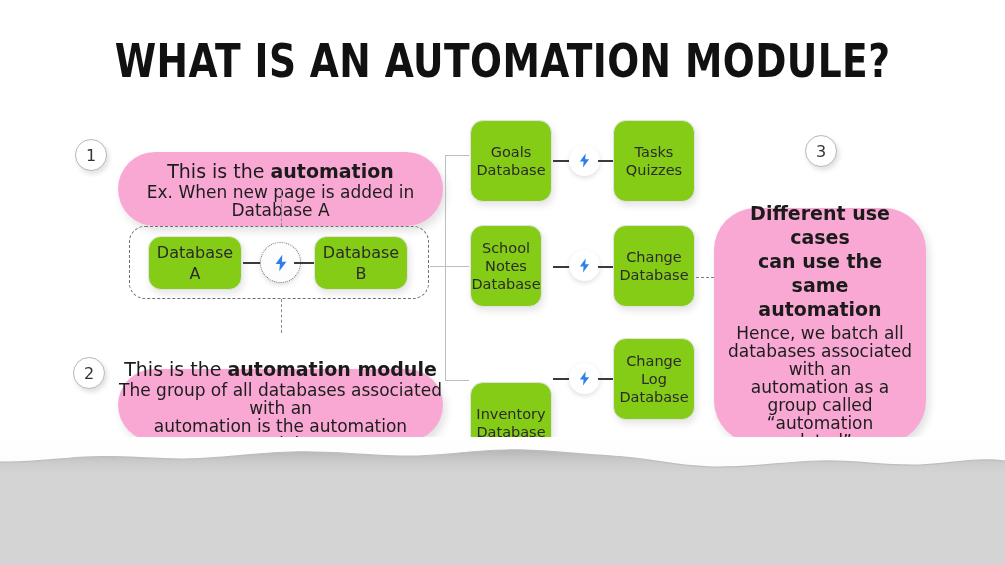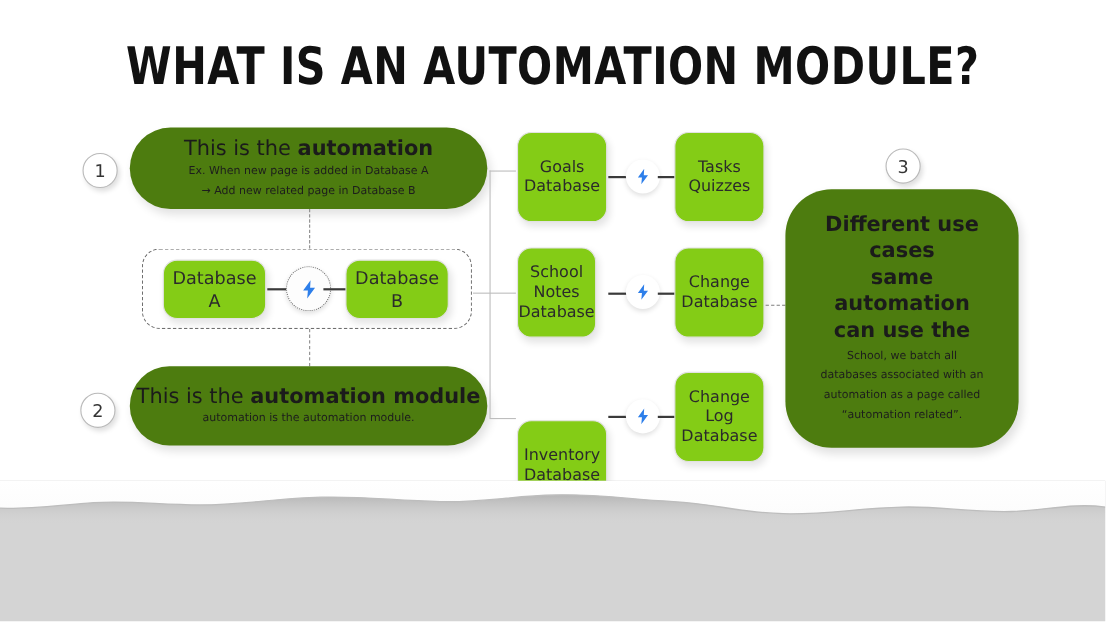--- a/index.html
+++ b/index.html
@@ -29,28 +29,28 @@
   .numbadge{
     position:absolute;width:30px;height:30px;border-radius:50%;
     border:1.3px solid #b9b9b9;background:#ffffff;
     box-shadow:2px 3px 5px rgba(0,0,0,0.13);
     display:flex;align-items:center;justify-content:center;
     font-size:16px;color:#333;font-family:"DejaVu Sans", sans-serif;
   }
 
   
   .callout{
-    position:absolute;background:#4d7c0f;
+    position:absolute;background:#f9a8d4;
     box-shadow:3px 5px 9px rgba(0,0,0,0.12);
     display:flex;flex-direction:column;align-items:center;justify-content:center;
-    text-align:center;color:#1b1b1b;box-sizing:border-box;
+    text-align:center;color:#1b1b1b;box-sizing:border-box;margin-top:36px;
   }
   .callout .hl{font-size:19px;line-height:24px;font-weight:400;}
   .callout .hl b{font-weight:700;}
-  .callout .sub{font-size:10px;line-height:18px;font-weight:400;color:#1d1d1d;}
+  .callout .sub{font-size:17px;line-height:18px;font-weight:400;color:#1d1d1d;}
 
   
   .dashgroup{
     position:absolute;
     border:1.4px dashed #6f6f6f;
     border-radius:16px;
     box-sizing:border-box;
   }
 
   
@@ -96,21 +96,20 @@
 
   <div class="numbadge" style="left:75px;top:139px;">
     <span>1</span>
   </div>
 
   <div class="callout" style="left:118px;top:116px;width:325px;height:74px;border-radius:37px;">
     <div class="hl">
       <span>This is the </span><b>automation</b>
     </div>
     <div class="sub">Ex. When new page is added in Database A</div>
-    <div class="sub">→ Add new related page in Database B</div>
   </div>
 
   <div class="dashvert" style="left:281px;top:190px;height:36px;"></div>
 
   <div class="dashgroup" style="left:129px;top:226px;width:300px;height:73px;"></div>
 
   <div class="dbcard big" style="left:148px;top:236px;width:94px;height:54px;white-space:pre-line;">Database
 A</div>
 
   <div class="hline" style="left:243px;top:262px;width:23px;"></div>
@@ -129,20 +128,21 @@
   <div class="dashvert" style="left:281px;top:299px;height:34px;"></div>
 
   <div class="numbadge" style="left:73px;top:357px;">
     <span>2</span>
   </div>
 
   <div class="callout" style="left:118px;top:333px;width:325px;height:72px;border-radius:36px;justify-content:center;">
     <div class="hl">
       <span>This is the </span><b>automation module</b>
     </div>
+    <div class="sub">The group of all databases associated with an</div>
     <div class="sub">automation is the automation module.</div>
   </div>
 
   <div class="vline" style="left:445px;top:155px;height:225px;"></div>
   <div class="hline soft" style="left:445px;top:155px;width:24px;"></div>
   <div class="hline soft" style="left:430px;top:266px;width:39px;"></div>
   <div class="hline soft" style="left:445px;top:380px;width:24px;"></div>
 
   <div class="dbcard" style="left:470px;top:120px;width:82px;height:82px;white-space:pre-line;">Goals
 Database</div>
@@ -183,25 +183,25 @@
 Database</div>
 
   <div class="dashline" style="left:696px;top:277px;width:28px;"></div>
 
   <div class="numbadge" style="left:805px;top:135px;">
     <span>3</span>
   </div>
 
   <div class="callout" style="left:714px;top:172px;width:212px;height:235px;border-radius:42px;padding:15px 14px;">
     <div class="hl" style="font-weight:700;">Different use cases</div>
+    <div class="hl" style="font-weight:700;">can use the</div>
     <div class="hl" style="font-weight:700;">same automation</div>
-    <div class="hl" style="font-weight:700;">can use the</div>
-    <div class="sub" style="margin-top:3px;">School, we batch all</div>
+    <div class="sub" style="margin-top:3px;">Hence, we batch all</div>
     <div class="sub">databases associated with an</div>
-    <div class="sub">automation as a page called</div>
+    <div class="sub">automation as a group called</div>
     <div class="sub">“automation related”.</div>
   </div>
 
   <div class="bottomband">
     <svg class="tornsvg" viewBox="0 0 1005 58" preserveAspectRatio="none">
       <defs>
         <linearGradient id="tg" x1="0" y1="0" x2="0" y2="1">
           <stop offset="0%" stop-color="#ffffff"></stop>
           <stop offset="100%" stop-color="#fcfcfc"></stop>
         </linearGradient>

